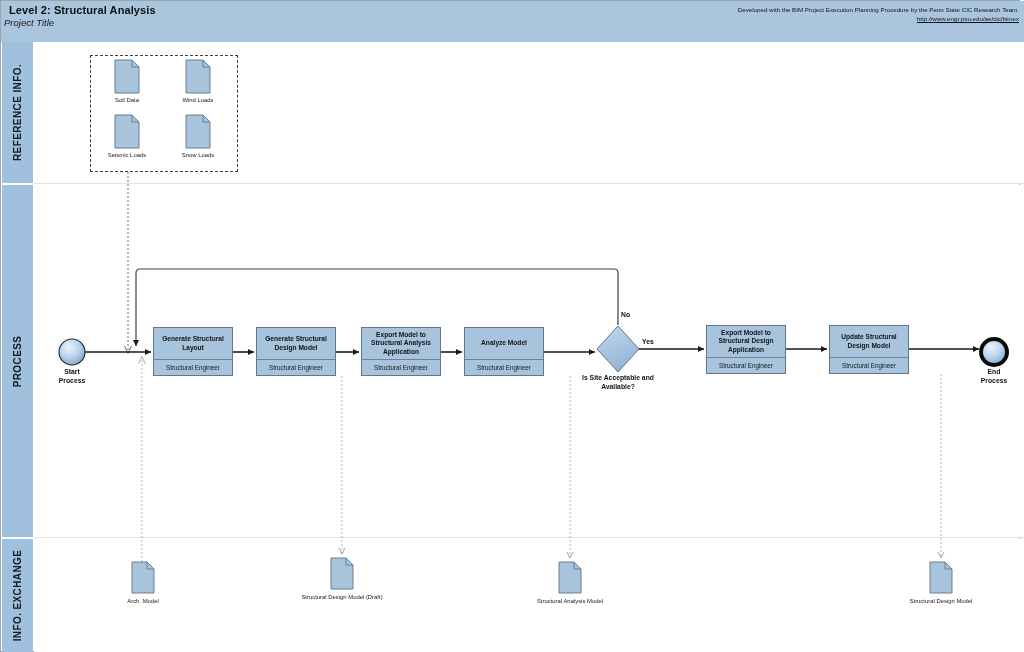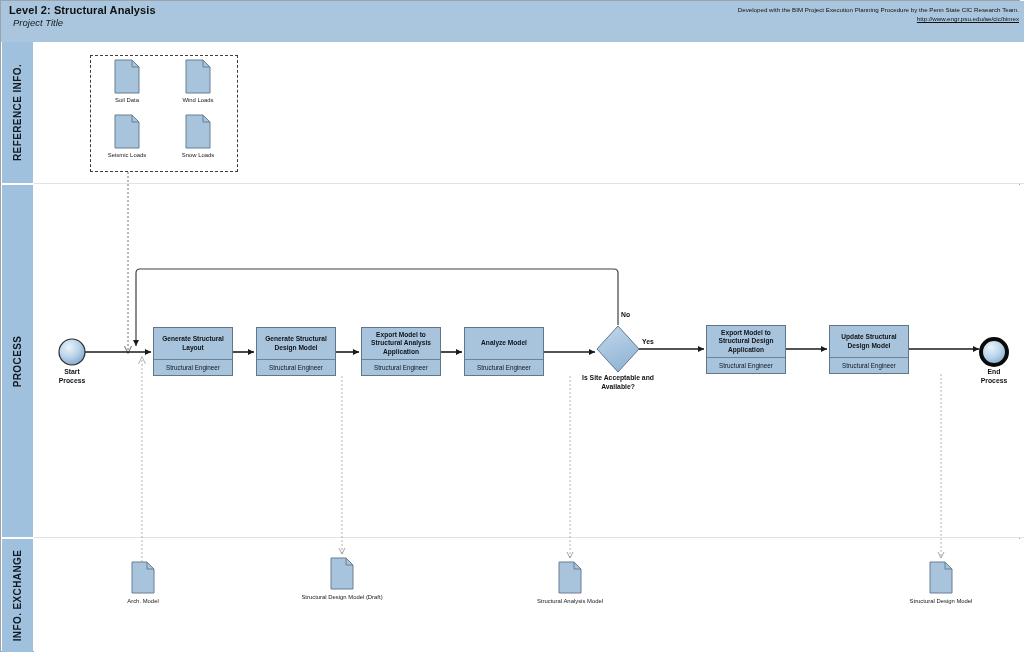--- a/index.html
+++ b/index.html
@@ -22,21 +22,21 @@
     position:absolute;left:0;top:0;width:1024px;height:28px;
     background:#a9c6de;
     border-bottom:1px solid #8ba8c0;
   }
   #header-title{
     position:absolute;left:8px;top:3px;
     font-size:11px;font-weight:bold;color:#0f0f0f;
     letter-spacing:.1px;white-space:nowrap;
   }
   #header-subtitle{
-    position:absolute;left:12px;top:16px;
+    position:absolute;left:3px;top:16px;
     font-size:9.5px;font-style:italic;color:#1a1a1a;white-space:nowrap;
   }
   #credit{
     position:absolute;right:6px;top:4px;
     text-align:right;font-size:6.2px;color:#111;line-height:9px;
     white-space:nowrap;
   }
   #credit-url{
     display:block;text-decoration:underline;color:#111;font-size:6.2px;
   }

